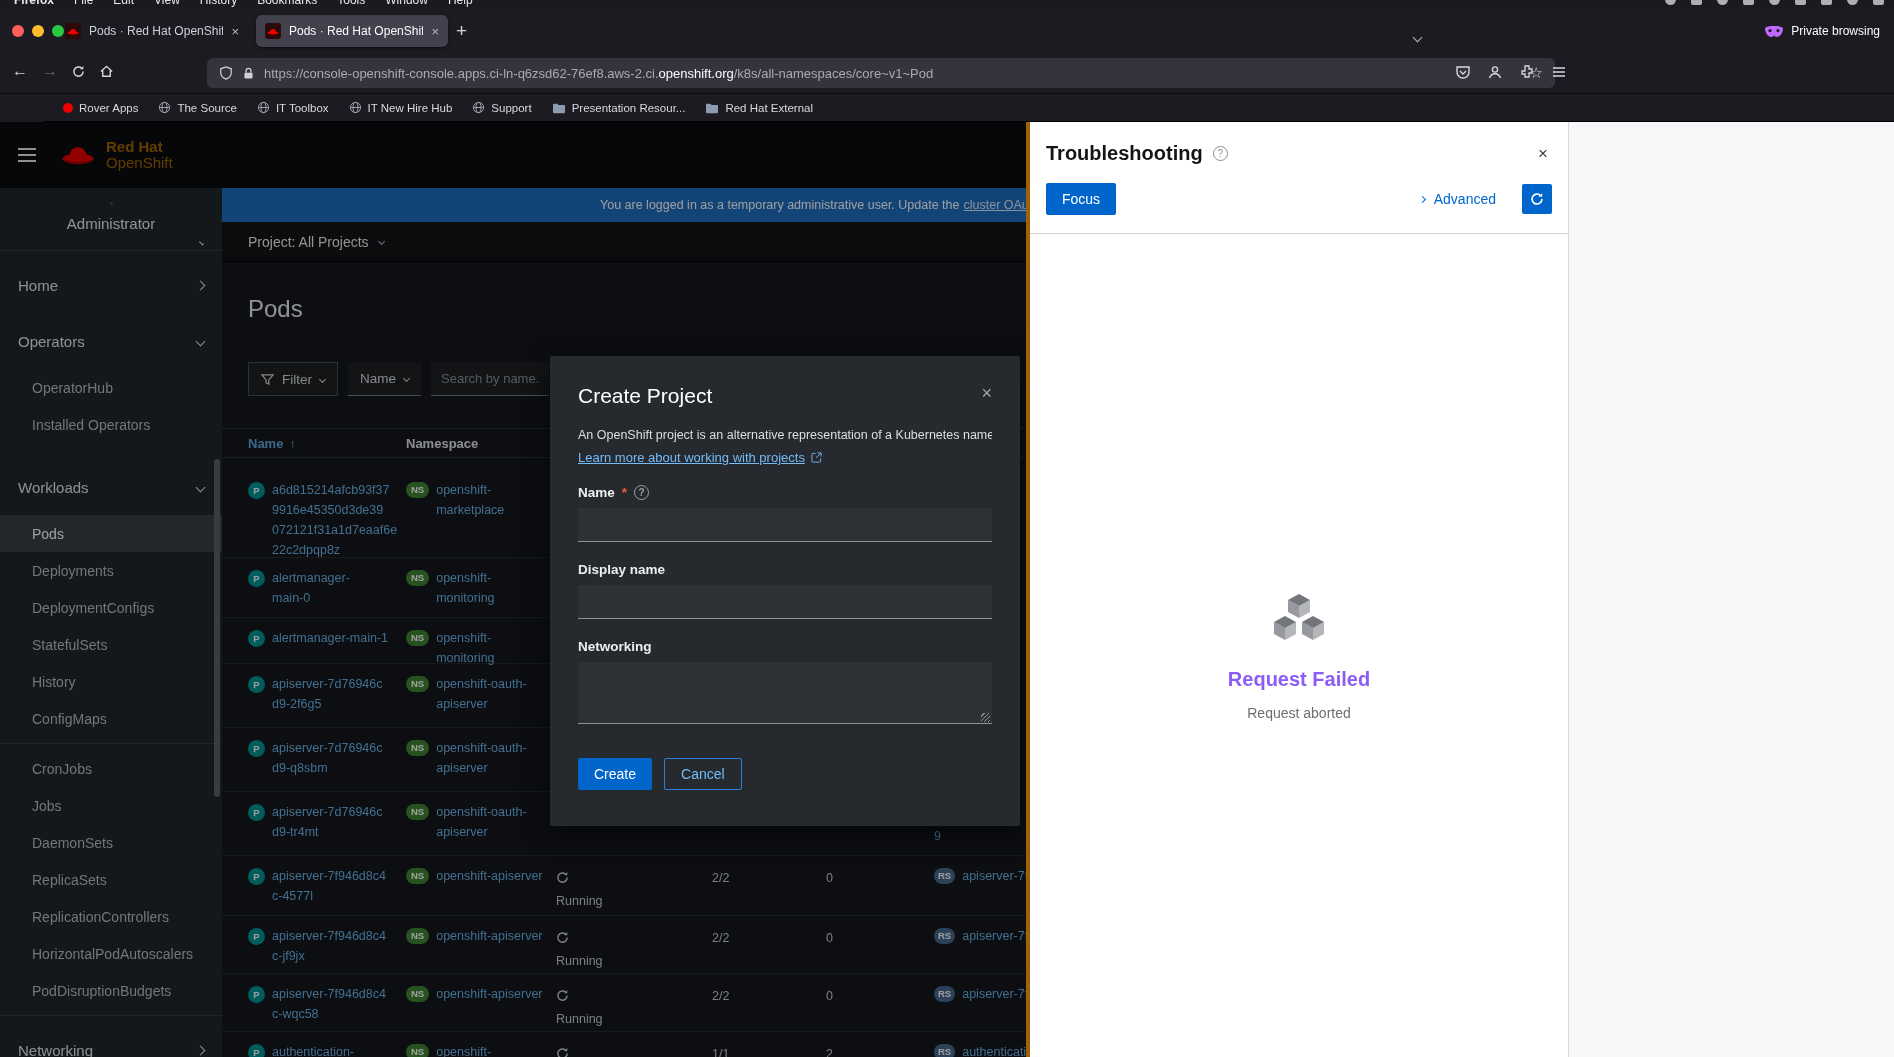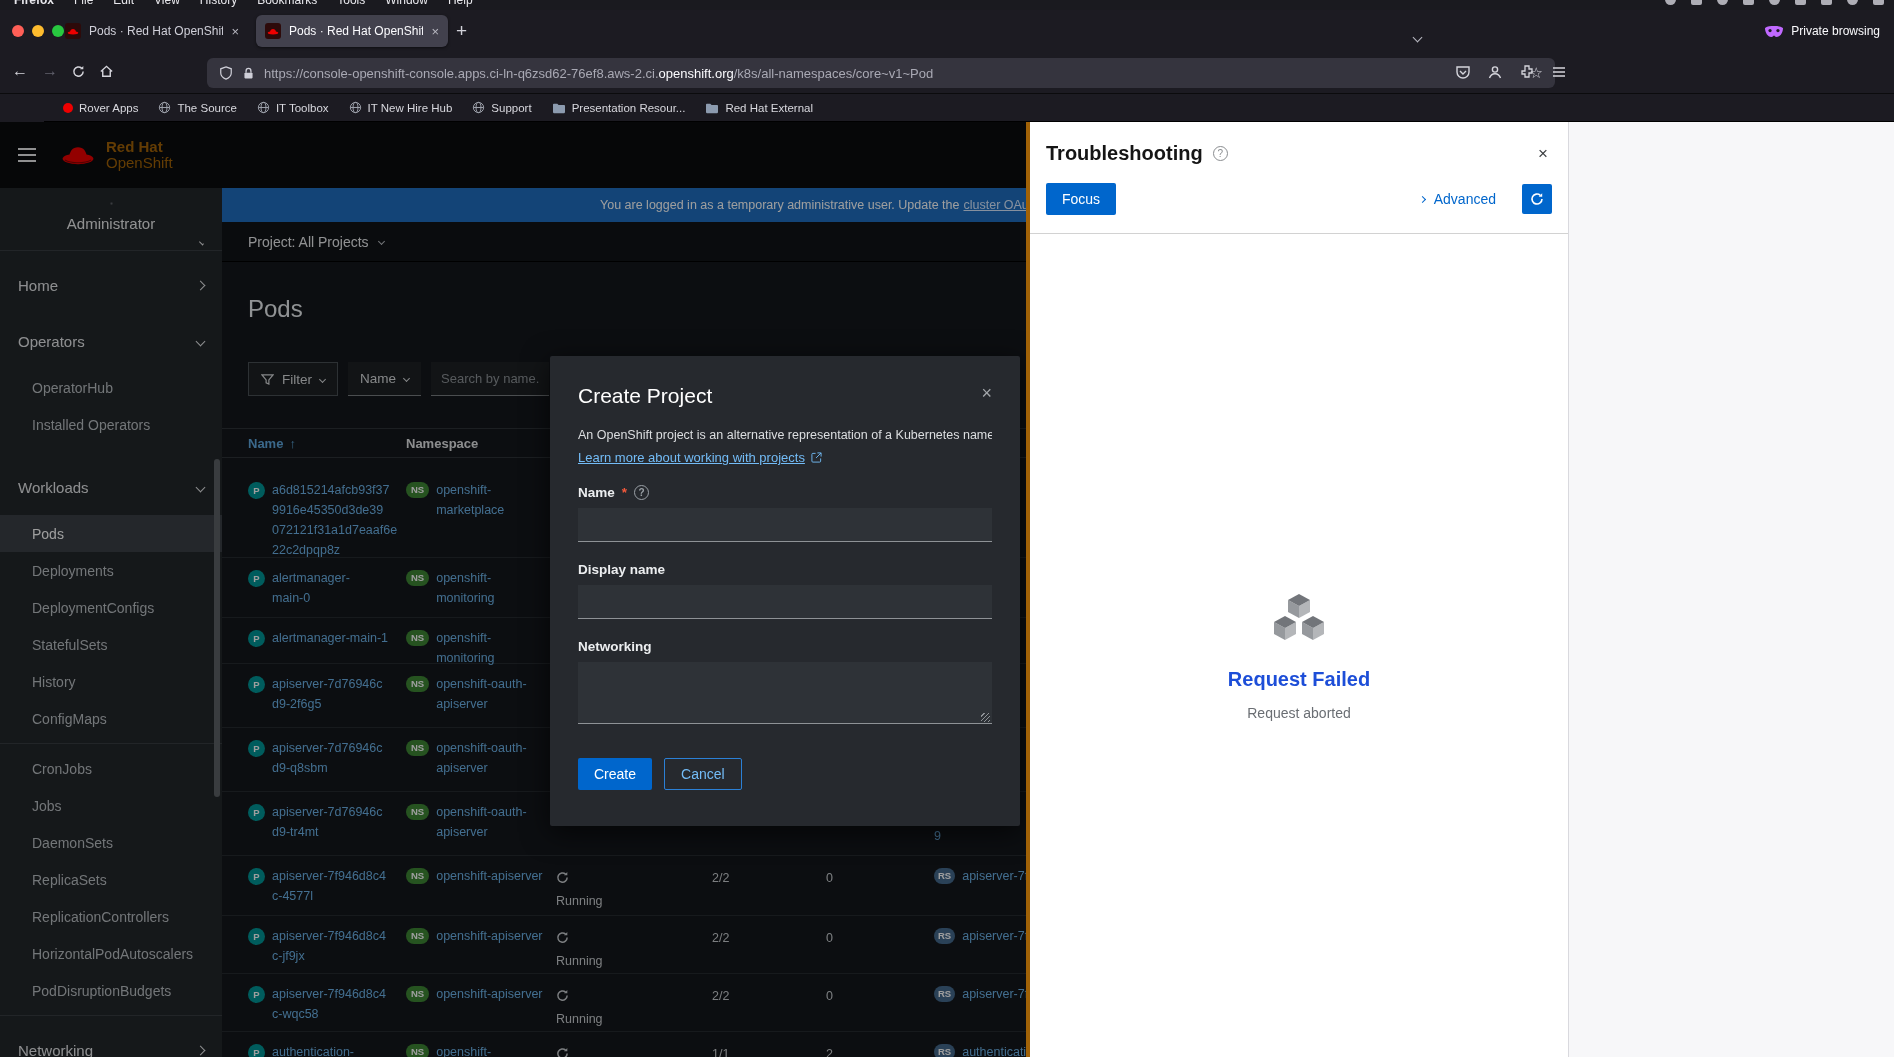--- a/index.html
+++ b/index.html
@@ -142,21 +142,21 @@
   .qmark.light{border-color:#8a8d90;color:#8a8d90;}
   .drawer-close{margin-left:auto;font-size:17px;color:#3c3f42;line-height:1;}
   .drawer-toolbar{margin-top:18px;padding:0 16px;display:flex;align-items:center;}
   .focus-btn{background:#0066cc;color:#fff;border:none;border-radius:2px;font-size:14px;padding:8px 16px;font-family:inherit;}
   .advanced{margin-left:auto;display:flex;align-items:center;gap:9px;color:#0066cc;font-size:14px;}
   .refresh-btn{margin-left:26px;width:30px;height:30px;background:#0066cc;border:none;border-radius:2px;color:#fff;
     display:flex;align-items:center;justify-content:center;}
   .refresh-btn .sync{margin-top:0;width:14px;height:14px;}
   .drawer-div{margin-top:18px;height:1px;background:#d2d2d2;}
   .drawer-empty{position:absolute;top:470px;left:0;right:0;text-align:center;}
-  .empty-title{margin-top:22px;font-size:20px;font-weight:bold;color:#1d4ed8;}
+  .empty-title{margin-top:22px;font-size:20px;font-weight:bold;color:#8b5cf6;}
   .empty-body{margin-top:14px;font-size:14px;color:#6a6e73;}
 
   .rightvoid{position:absolute;left:1568px;top:0;right:0;height:100%;background:#f7f7f9;border-left:1px solid #d9d9de;}
 </style>
 </head>
 <body>
 
 <div class="screen">
 
   <div class="menubar">

